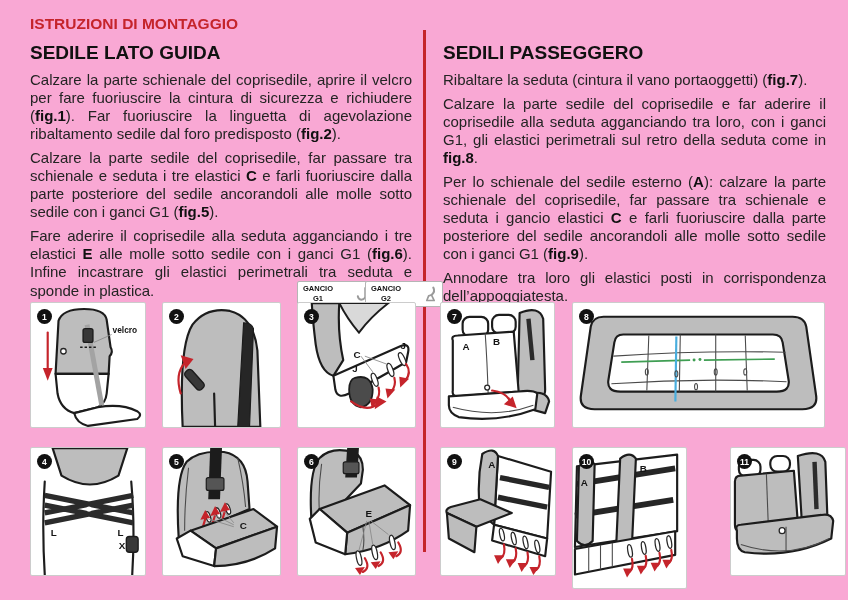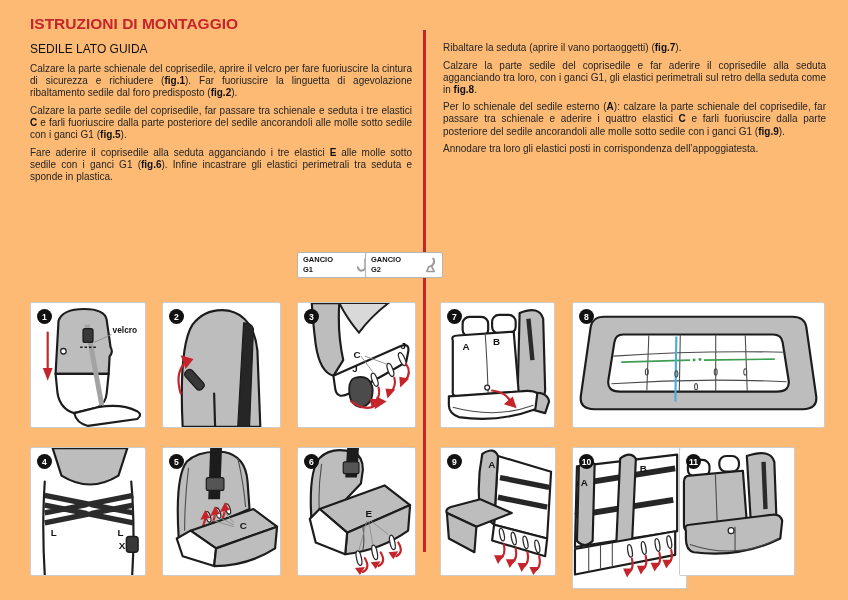--- a/index.html
+++ b/index.html
@@ -1,30 +1,30 @@
 <!DOCTYPE html>
 <html><head>
 <meta charset="utf-8">
 <style>
   html,body{margin:0;padding:0;background:#ffffff;}
-  .page{position:relative;width:848px;height:600px;background:#fdba74;overflow:hidden;
+  .page{position:relative;width:848px;height:600px;background:#f9a8d4;overflow:hidden;
         font-family:"Liberation Sans",sans-serif;color:#222;}
   .title{position:absolute;left:30px;top:15px;font-size:15.5px;font-weight:bold;color:#c5242b;}
   .col{position:absolute;top:42px;}
   .col-left{left:30px;width:382px;}
   .col-right{left:443px;width:383px;}
-  .heading{font-size:12px;font-weight:normal;color:#111;margin:0 0 7px 0;}
-  p.body{font-size:10px;line-height:1.21;text-align:justify;margin:0 0 5.5px 0;color:#242424;}
+  .heading{font-size:19px;font-weight:bold;color:#111;margin:0 0 7px 0;}
+  p.body{font-size:15px;line-height:1.21;text-align:justify;margin:0 0 5.5px 0;color:#242424;}
   p.body b{color:#111;}
   .divider{position:absolute;left:423px;top:30px;width:2.5px;height:522px;background:#c5242b;}
-  .hook-box{position:absolute;top:252px;width:78px;height:26px;border:1px solid #b5b5b5;border-radius:2px;
+  .hook-box{position:absolute;top:281px;width:78px;height:26px;border:1px solid #b5b5b5;border-radius:2px;
             background:#fff;display:flex;align-items:center;justify-content:space-between;
             padding:2px 5px;box-sizing:border-box;}
   .hook-txt{display:flex;flex-direction:column;font-size:7.5px;font-weight:bold;line-height:1.3;color:#111;}
-  .hook-txt .code{text-align:left;}
+  .hook-txt .code{text-align:center;}
   .hook-ic{width:13px;height:17px;flex:0 0 auto;}
   .panel{position:absolute;border:1px solid #cccccc;border-radius:2px;background:#fff;box-sizing:border-box;}
   .panel svg{display:block;width:100%;height:100%;}
   .badge{position:absolute;left:6px;top:6px;width:15px;height:15px;border-radius:50%;background:#111;
          color:#fff;font-size:8.6px;font-weight:bold;display:flex;align-items:center;justify-content:center;z-index:2;}
   
   .o{fill:none;stroke:#1c1c1c;stroke-width:2.2;stroke-linejoin:round;stroke-linecap:round;}
   .g{fill:#bdbdbd;stroke:#1c1c1c;stroke-width:2.2;stroke-linejoin:round;}
   .w{fill:#fff;stroke:#1c1c1c;stroke-width:2.2;stroke-linejoin:round;}
   .lg{fill:#d9d9d9;stroke:#1c1c1c;stroke-width:2;}
@@ -45,23 +45,24 @@
   <div class="title">ISTRUZIONI DI MONTAGGIO</div>
 
   <div class="col col-left">
     <div class="heading">SEDILE LATO GUIDA</div>
     <p class="body"><span>Calzare la parte schienale del coprisedile, aprire il velcro per fare fuoriuscire la cintura di sicurezza e richiudere (</span><b>fig.1</b><span>). Far fuoriuscire la linguetta di agevolazione ribaltamento sedile dal foro predisposto (</span><b>fig.2</b><span>).</span></p>
     <p class="body"><span>Calzare la parte sedile del coprisedile, far passare tra schienale e seduta i tre elastici </span><b>C</b><span> e farli fuoriuscire dalla parte posteriore del sedile ancorandoli alle molle sotto sedile con i ganci G1 (</span><b>fig.5</b><span>).</span></p>
     <p class="body"><span>Fare aderire il coprisedile alla seduta agganciando i tre elastici </span><b>E</b><span> alle molle sotto sedile con i ganci G1 (</span><b>fig.6</b><span>). Infine incastrare gli elastici perimetrali tra seduta e sponde in plastica.</span></p>
   </div>
 
   <div class="col col-right">
-    <p class="body"><span>Ribaltare la seduta (aprire il vano portaoggetti) (</span><b>fig.7</b><span>).</span></p>
+    <div class="heading">SEDILI PASSEGGERO</div>
+    <p class="body"><span>Ribaltare la seduta (cintura il vano portaoggetti) (</span><b>fig.7</b><span>).</span></p>
     <p class="body"><span>Calzare la parte sedile del coprisedile e far aderire il coprisedile alla seduta agganciando tra loro, con i ganci G1, gli elastici perimetrali sul retro della seduta come in </span><b>fig.8</b><span>.</span></p>
-    <p class="body"><span>Per lo schienale del sedile esterno (</span><b>A</b><span>): calzare la parte schienale del coprisedile, far passare tra schienale e aderire i quattro elastici </span><b>C</b><span> e farli fuoriuscire dalla parte posteriore del sedile ancorandoli alle molle sotto sedile con i ganci G1 (</span><b>fig.9</b><span>).</span></p>
+    <p class="body"><span>Per lo schienale del sedile esterno (</span><b>A</b><span>): calzare la parte schienale del coprisedile, far passare tra schienale e seduta i gancio elastici </span><b>C</b><span> e farli fuoriuscire dalla parte posteriore del sedile ancorandoli alle molle sotto sedile con i ganci G1 (</span><b>fig.9</b><span>).</span></p>
     <p class="body"><span>Annodare tra loro gli elastici posti in corrispondenza dell’appoggiatesta.</span></p>
   </div>
 
   <div class="divider"></div>
 
   <div class="hook-box" style="left:297px;">
     <div class="hook-txt">
       <span>GANCIO</span>
       <span class="code">G1</span>
     </div>
@@ -299,21 +300,21 @@
         <path class="r" d="M88,100 Q90,109 86,113"></path>
           <polygon class="rf" points="79,110 89,110 83,119"></polygon>
         <path class="r" d="M100,97 Q102,106 98,110"></path>
           <polygon class="rf" points="91,107 101,107 95,116"></polygon>
       </g>
       <text x="8" y="32" class="lb">A</text>
       <text x="68" y="18" class="lb">B</text>
     </svg>
   </div>
 
-  <div class="panel" style="left:679px;top:447px;width:116px;height:129px;">
+  <div class="panel" style="left:730px;top:447px;width:116px;height:129px;">
     <div class="badge">11</div>
     <svg viewBox="0 0 116 129">
       <path class="g" d="M68,8 Q92,0 96,14 L98,68 L72,74 Z"></path>
       <line x1="85" y1="14" x2="87" y2="62" stroke="#2b2b2b" stroke-width="4.5"></line>
       <rect x="8" y="12" width="22" height="17" rx="7" class="w"></rect>
       <rect x="40" y="8" width="20" height="16" rx="7" class="w"></rect>
       <path class="g" d="M4,34 Q4,28 10,28 L64,23 L68,76 L8,84 Q4,84 4,78 Z"></path>
       <path class="sm" d="M36,26 L38,80"></path>
       <path class="g" d="M6,84 Q4,78 10,78 L92,68 Q102,66 104,74 L102,92 Q62,112 14,106 Q6,104 6,92 Z"></path>
       <path class="sm" d="M56,80 L56,104 M10,98 Q58,114 100,92"></path>

